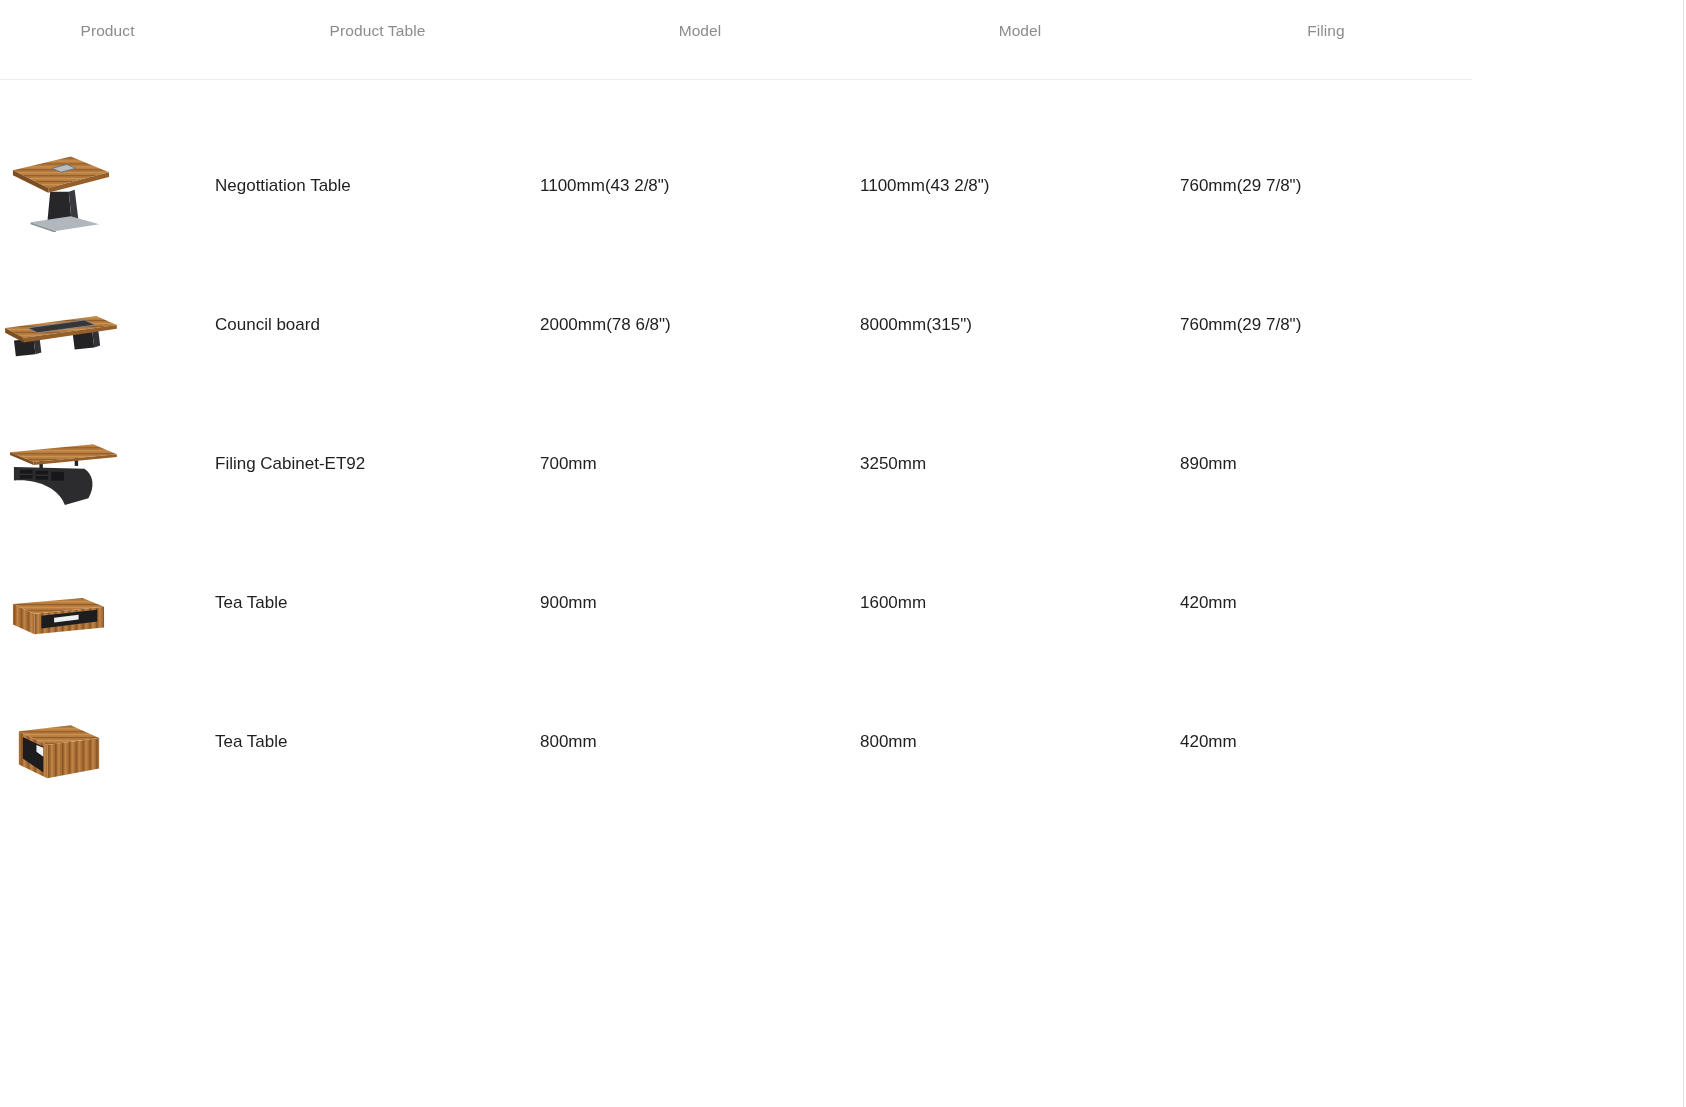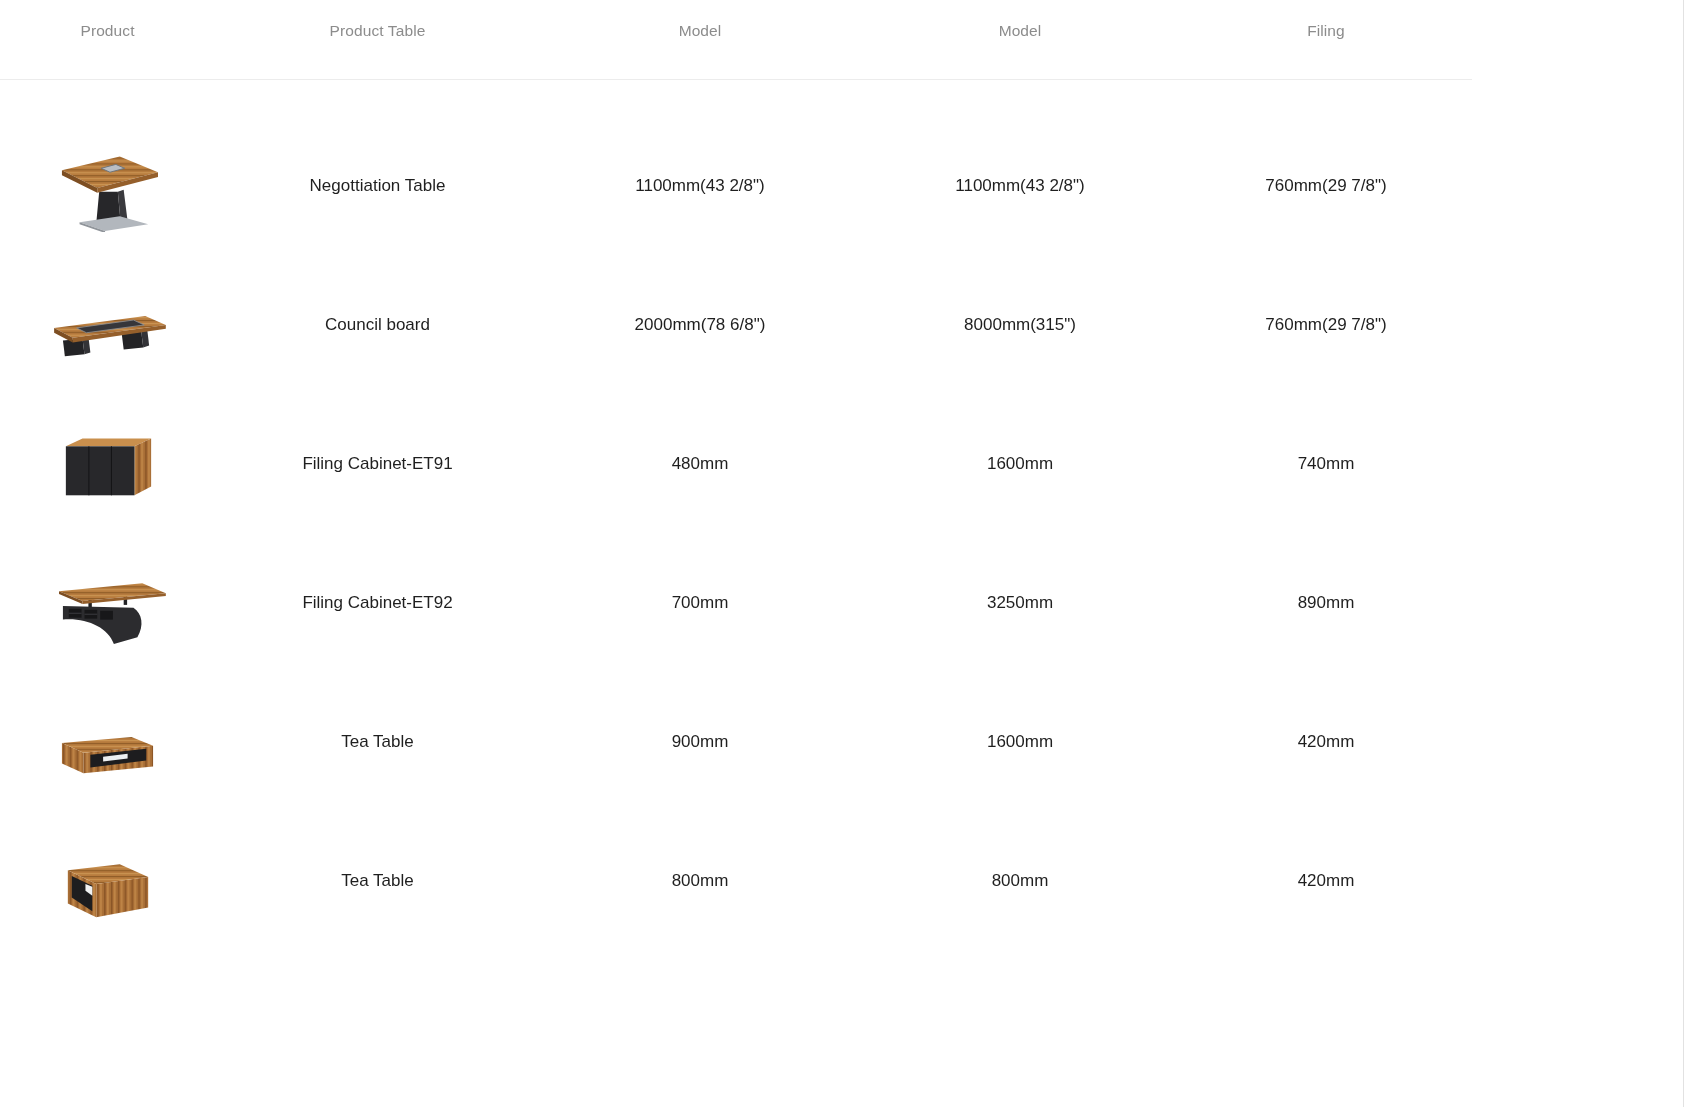--- a/index.html
+++ b/index.html
@@ -32,21 +32,21 @@
     font-weight: 400;
     color: #8c8c8c;
     text-align: center;
     border-bottom: 1px solid #ececec;
     letter-spacing: 0.1px;
   }
   tr.spacer-row td { height: 37px; padding: 0; border: none; }
   tbody td {
     height: 139px;
     box-sizing: border-box;
-    text-align: center;
+    text-align: left;
     vertical-align: middle;
     font-size: 17px;
     color: #1f1f1f;
     padding: 0;
   }
   .product-image {
     display: inline-flex;
     align-items: center;
     justify-content: center;
   }
@@ -138,37 +138,20 @@
             </svg>
           </span>
         </td>
         <td>Council board</td>
         <td>2000mm(78 6/8")</td>
         <td>8000mm(315")</td>
         <td>760mm(29 7/8")</td>
       </tr>
 
 
-      <tr>
-        <td>
-          <span class="product-image">
-            <svg width="118" height="98" viewBox="0 0 120 100">
-              <polygon points="17,35 87,35 104,27 34,27" fill="#c98f4d"></polygon>
-              <polygon points="87,35 104,27 104,76 87,85" fill="url(#woodV)"></polygon>
-              <rect x="17" y="35" width="70" height="50" fill="#28282b"></rect>
-              <rect x="40" y="35" width="1" height="50" fill="#131315"></rect>
-              <rect x="63" y="35" width="1" height="50" fill="#131315"></rect>
-            </svg>
-          </span>
-        </td>
-        <td>Filing Cabinet-ET91</td>
-        <td>480mm</td>
-        <td>1600mm</td>
-        <td>740mm</td>
-      </tr>
 
       <tr>
         <td>
           <span class="product-image">
             <svg width="118" height="98" viewBox="0 0 120 100">
               <rect x="40" y="50" width="3.5" height="9" fill="#232326"></rect>
               <rect x="76" y="46" width="3.5" height="9" fill="#232326"></rect>
               <path d="M14,56 L86,58 C95,64 97,76 90,88 L66,95 C60,78 38,68 14,70 Z" fill="#2c2c2f"></path>
               <rect x="20" y="59" width="13" height="9" fill="#171719"></rect>
               <rect x="36" y="60" width="13" height="9" fill="#171719"></rect>

